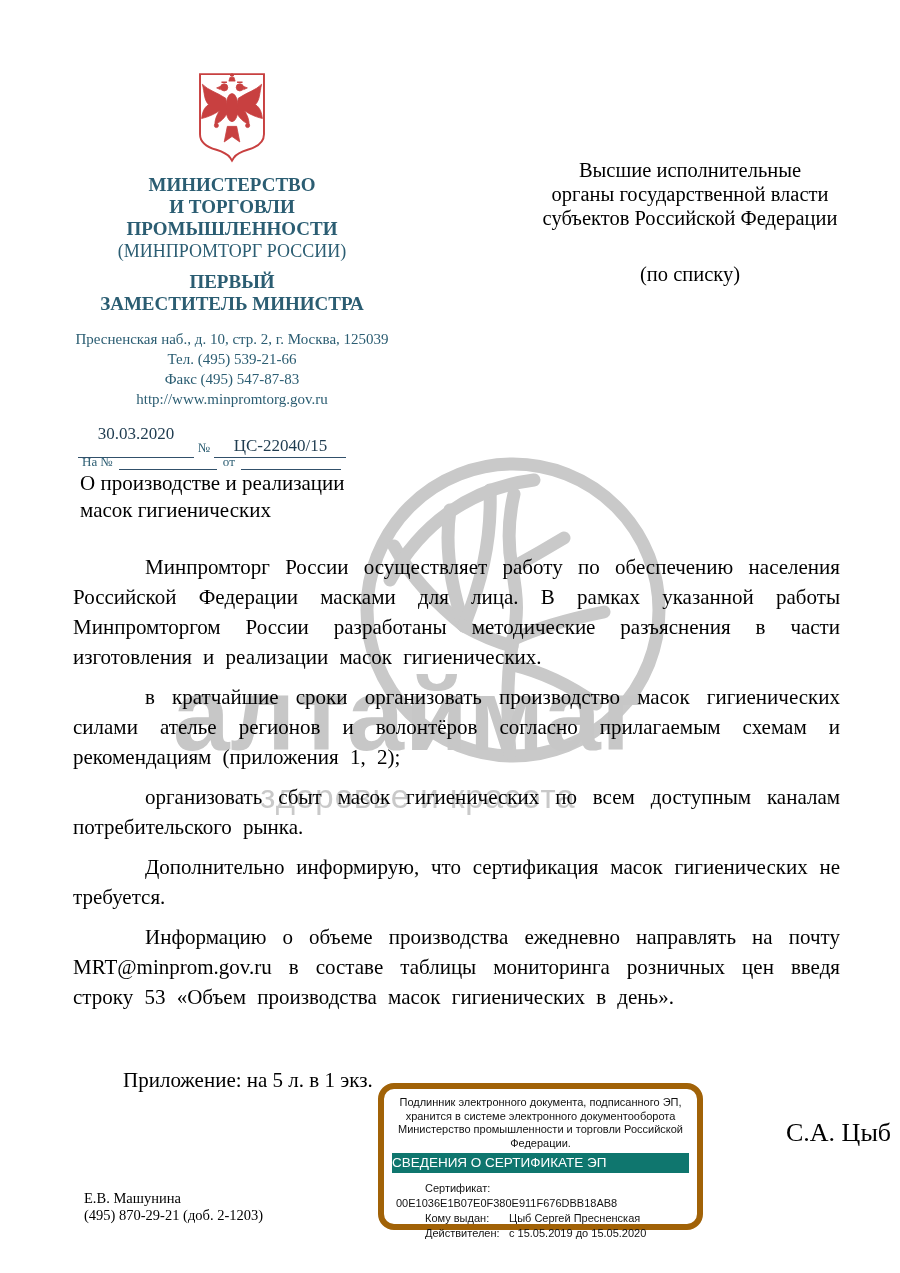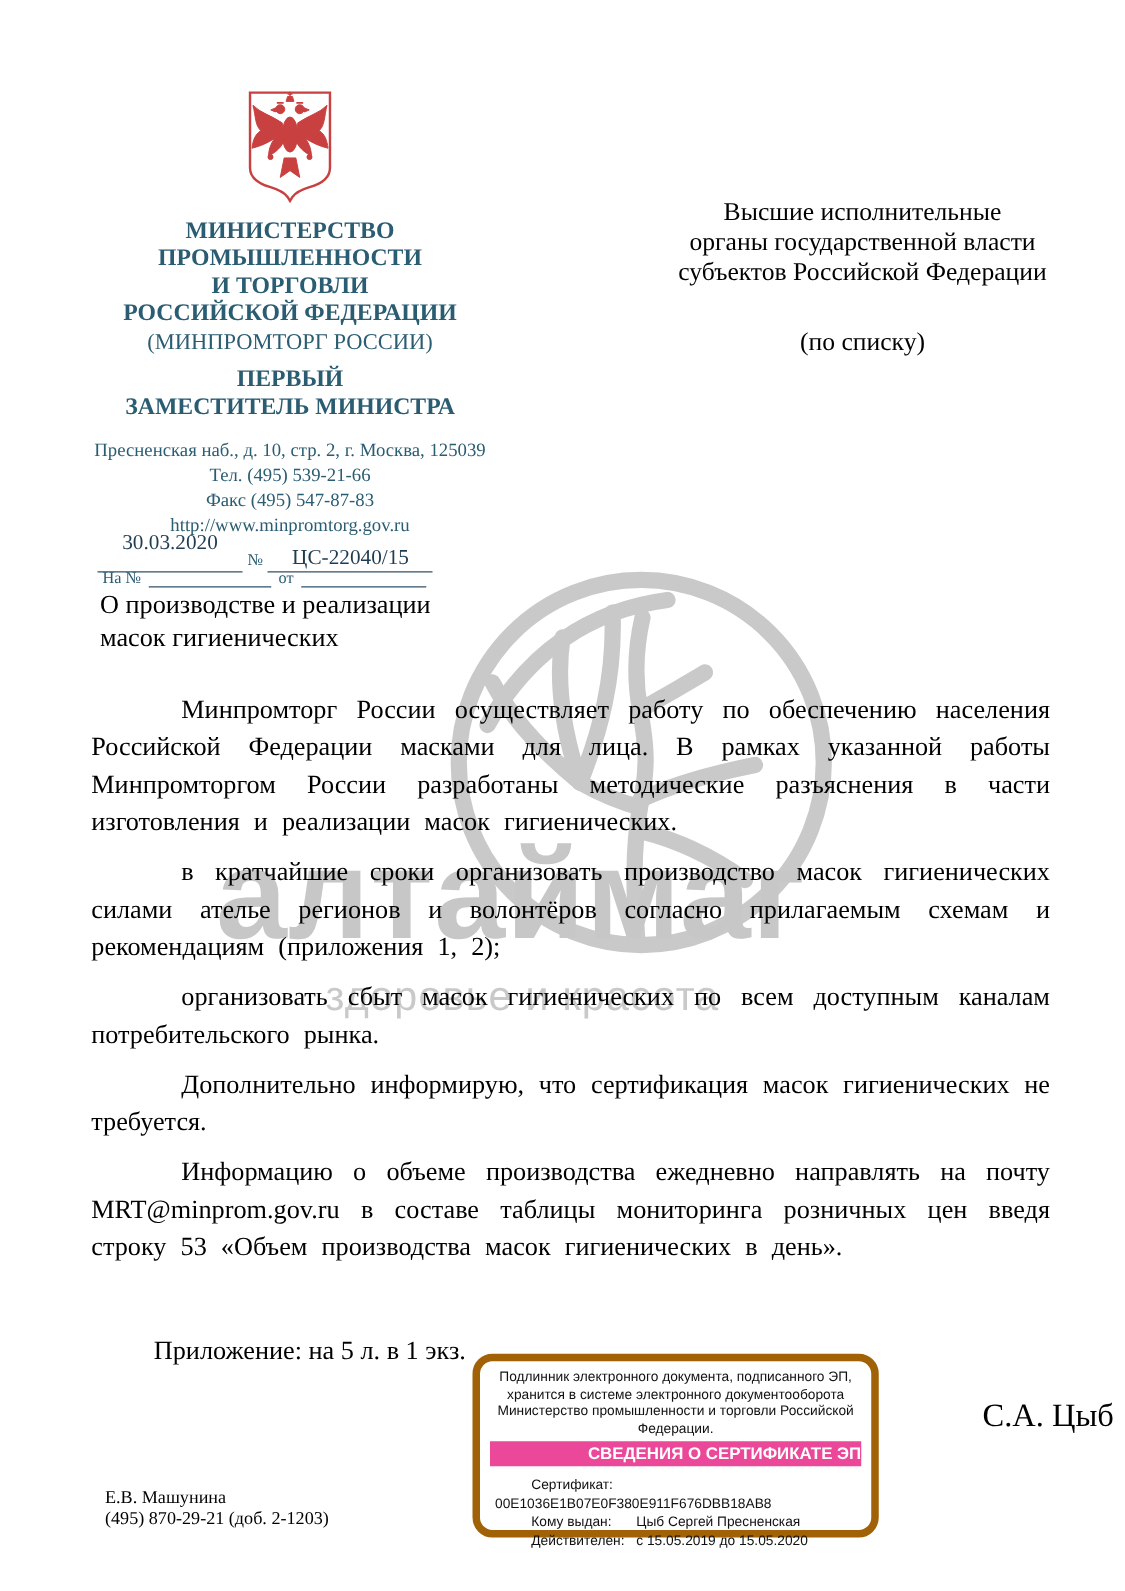--- a/index.html
+++ b/index.html
@@ -46,22 +46,22 @@
   .body-text{position:absolute;left:63px;top:542px;width:787px;z-index:1;
              font-size:21px;line-height:30px;text-align:justify;word-spacing:6px;color:#000;}
   .body-text p{margin:10px;text-indent:72px;}
   .attachment{position:absolute;left:63px;top:1068px;z-index:3;font-size:21px;color:#000;
               text-indent:60px;}
   
   .stamp{position:absolute;left:378px;top:1083px;width:325px;height:147px;z-index:2;
          border:6px solid #a16207;border-radius:16px;background:#fff;
          font-family:"Liberation Sans",sans-serif;color:#111;box-sizing:border-box;}
   .stamp-head{margin:7px 10px 0;font-size:11px;line-height:13.5px;text-align:center;}
-  .stamp-bar{margin:3px 8px 0;background:#ec4899;color:#fff;font-weight:700;
-             font-size:13.5px;text-align:right;padding:2px 0 3px;}
+  .stamp-bar{margin:3px 8px 0;background:#0f766e;color:#fff;font-weight:400;
+             font-size:13.5px;text-align:left;padding:2px 0 3px;}
   .stamp-fields{margin:8px 0 0 12px;font-size:11px;line-height:15px;}
   .lab{display:inline-block;min-width:84px;margin-left:29px;}
   
   .signature{position:absolute;left:786px;top:1118px;z-index:1;font-size:26px;color:#000;}
   .executor{position:absolute;left:84px;top:1190px;z-index:1;font-size:14.5px;
             line-height:16.5px;color:#000;}
 </style>
 </head>
 <body>
 
@@ -95,23 +95,22 @@
         <path d="M36.5,15.5 h7 M56.5,15.5 h7" stroke-width="2" fill="none"></path>
         <ellipse cx="50" cy="48" rx="8" ry="18"></ellipse>
         <path d="M42,36 C30,28 20,26 12,18 C15,30 14,38 20,44 C14,48 12,54 11,62 C20,60 28,56 34,52 C30,58 28,64 28,70 C36,66 42,60 44,54 Z"></path>
         <path d="M58,36 C70,28 80,26 88,18 C85,30 86,38 80,44 C86,48 88,54 89,62 C80,60 72,56 66,52 C70,58 72,64 72,70 C64,66 58,60 56,54 Z"></path>
         <path d="M44,72 L40,92 L50,85 L60,92 L56,72 Z"></path>
         <circle cx="30" cy="71" r="2.6"></circle>
         <circle cx="70" cy="71" r="2.6"></circle>
       </g>
     </svg>
     <div class="min-line">МИНИСТЕРСТВО</div>
+    <div class="min-line">И ТОРГОВЛИ</div>
     <div class="min-line">ПРОМЫШЛЕННОСТИ</div>
-    <div class="min-line">И ТОРГОВЛИ</div>
-    <div class="min-line">РОССИЙСКОЙ ФЕДЕРАЦИИ</div>
     <div class="short-name">(МИНПРОМТОРГ РОССИИ)</div>
     <div class="position">
       <div class="min-line">ПЕРВЫЙ</div>
       <div class="min-line">ЗАМЕСТИТЕЛЬ МИНИСТРА</div>
     </div>
     <div class="contacts">
       <div>Пресненская наб., д. 10, стр. 2, г. Москва, 125039</div>
       <div>Тел. (495) 539-21-66</div>
       <div>Факс (495) 547-87-83</div>
       <div>http://www.minpromtorg.gov.ru</div>

